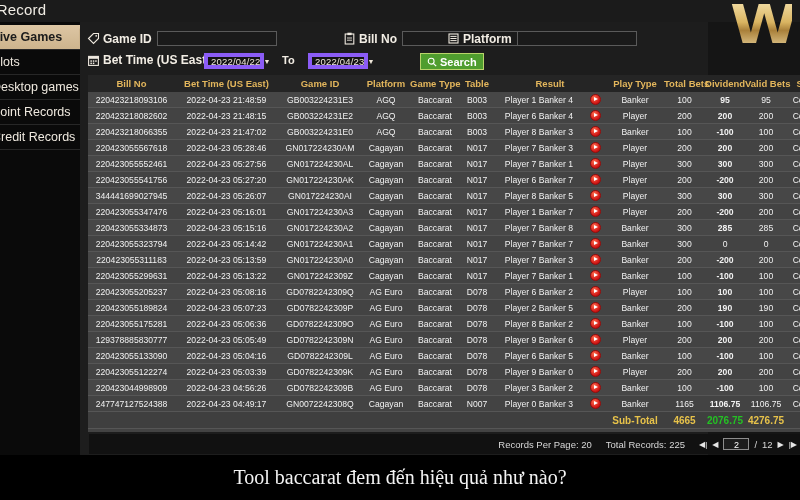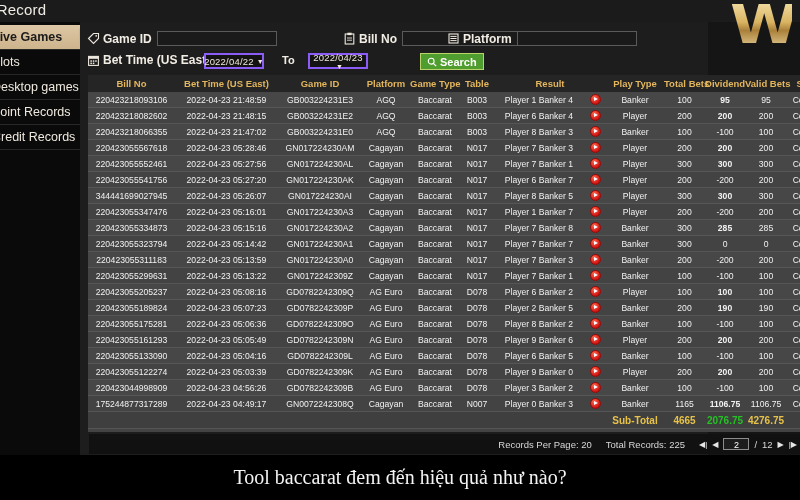--- a/index.html
+++ b/index.html
@@ -42,23 +42,23 @@
   .panel{position:absolute;left:80px;top:22px;width:628px;height:433px;background:#1d1d1d;}
   .search-bar{position:absolute;left:0;top:0;width:720px;height:53px;}
   .fld{position:absolute;display:flex;align-items:center;}
   .fld-label{font-size:12px;color:#f2ede4;font-weight:bold;white-space:nowrap;}
   .ico{display:inline-block;width:13px;height:13px;margin-right:3px;position:relative;flex:0 0 auto;}
   .ico svg{display:block;}
   .txtbox{
     height:15px;background:#1a1a1a;border:1px solid #5a5a5a;margin-left:5px;box-sizing:border-box;
   }
   .datebox{
-    height:16px;background:#131313;border:2px solid #8b5cf6;color:#efe7da;
+    height:16px;background:#131313;border:4px solid #8b5cf6;color:#efe7da;
     font-size:9.5px;padding:0 3px;box-sizing:border-box;display:flex;align-items:center;
-    justify-content:center;white-space:nowrap;letter-spacing:.2px;
+    white-space:nowrap;letter-spacing:.2px;
   }
   .datebox .caret{margin-left:3px;font-size:7px;}
   .to-lbl{font-size:11px;color:#f2ede4;font-weight:bold;}
   .searchbtn{
     background:#4f9d2e;border:1px solid #b9d46a;color:#fff;font-size:11px;font-weight:bold;
     height:17px;padding:0 6px;display:flex;align-items:center;gap:3px;box-sizing:border-box;
     cursor:pointer;
   }
 
   
@@ -68,21 +68,21 @@
     background:#252525;color:#e3b65c;font-size:9.5px;font-weight:bold;
     height:17px;padding:0;text-align:center;white-space:nowrap;
   }
   table.rec td{
     height:15px;padding:0;text-align:center;font-size:8.6px;color:#f2f2f2;
     white-space:nowrap;border-bottom:1px solid #565656;background:#474747;
     overflow:hidden;
   }
   table.rec tr:nth-child(even) td{background:#434343;}
   .c-pos{color:#23c423;font-weight:bold;}
-  .c-neg{color:#c22b2b;font-weight:normal;}
+  .c-neg{color:#c22b2b;font-weight:bold;}
   .c-zero{color:#f2f2f2;}
   .c-status{color:#2fce2f;}
   .playbtn{
     display:inline-block;width:9px;height:9px;border-radius:50%;
     background:radial-gradient(circle at 35% 30%, #ff6a4d, #cf1414 70%);
     border:1px solid #8c0d0d;position:relative;vertical-align:middle;
   }
   .playbtn:after{
     content:"";position:absolute;left:3px;top:2px;
     border-left:4px solid #fff;border-top:2.5px solid transparent;border-bottom:2.5px solid transparent;
@@ -215,21 +215,21 @@
           <span class="fld-label">Bet Time (US East)</span>
         </div>
 
         <div class="datebox" style="position:absolute;left:124px;top:31px;width:60px;">
           <span>2022/04/22</span>
           <span class="caret">▼</span>
         </div>
 
         <div style="position:absolute;left:202px;top:32px;" class="to-lbl">To</div>
 
-        <div class="datebox" style="position:absolute;left:228px;top:31px;width:60px;flex-direction:column;">
+        <div class="datebox" style="position:absolute;left:228px;top:31px;width:60px;">
           <span>2022/04/23</span>
           <span class="caret">▼</span>
         </div>
 
         <div class="searchbtn" style="position:absolute;left:340px;top:31px;">
           <span class="ico" style="width:10px;height:10px;margin:0;">
             <svg width="10" height="10" viewBox="0 0 12 12">
               <circle cx="5" cy="5" r="3.5" fill="none" stroke="#fff" stroke-width="1.3"></circle>
               <line x1="7.6" y1="7.6" x2="11" y2="11" stroke="#fff" stroke-width="1.5"></line>
             </svg>
@@ -492,21 +492,21 @@
                 <td>D078</td>
                 <td>Player 8 Banker 2</td>
                 <td><span class="playbtn"></span></td>
                 <td>Banker</td>
                 <td>100</td>
                 <td class="c-neg">-100</td>
                 <td>100</td>
                 <td class="c-status">Complete</td>
               </tr>
               <tr>
-                <td>220423055161293</td>
+                <td>129378885830777</td>
                 <td>2022-04-23 05:05:49</td>
                 <td>GD0782242309N</td>
                 <td>AG Euro</td>
                 <td>Baccarat</td>
                 <td>D078</td>
                 <td>Player 9 Banker 6</td>
                 <td><span class="playbtn"></span></td>
                 <td>Player</td>
                 <td>200</td>
                 <td class="c-pos">200</td>
@@ -552,21 +552,21 @@
                 <td>D078</td>
                 <td>Player 3 Banker 2</td>
                 <td><span class="playbtn"></span></td>
                 <td>Banker</td>
                 <td>100</td>
                 <td class="c-neg">-100</td>
                 <td>100</td>
                 <td class="c-status">Complete</td>
               </tr>
               <tr>
-                <td>175244877317289</td>
+                <td>247747127524388</td>
                 <td>2022-04-23 04:49:17</td>
                 <td>GN0072242308Q</td>
                 <td>Cagayan</td>
                 <td>Baccarat</td>
                 <td>N007</td>
                 <td>Player 0 Banker 3</td>
                 <td><span class="playbtn"></span></td>
                 <td>Banker</td>
                 <td>1165</td>
                 <td class="c-pos">1106.75</td>

